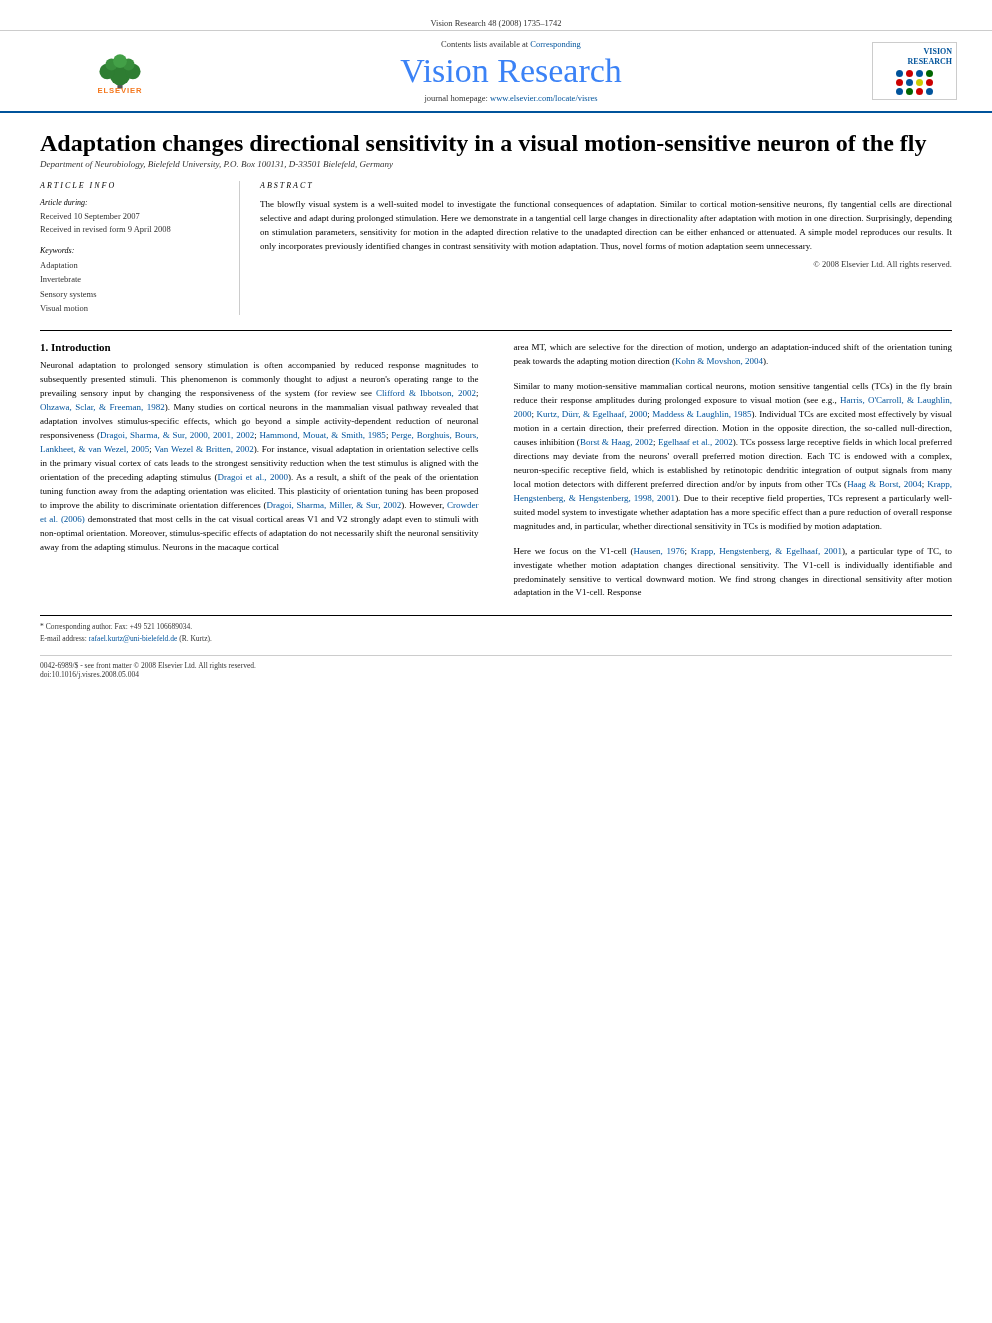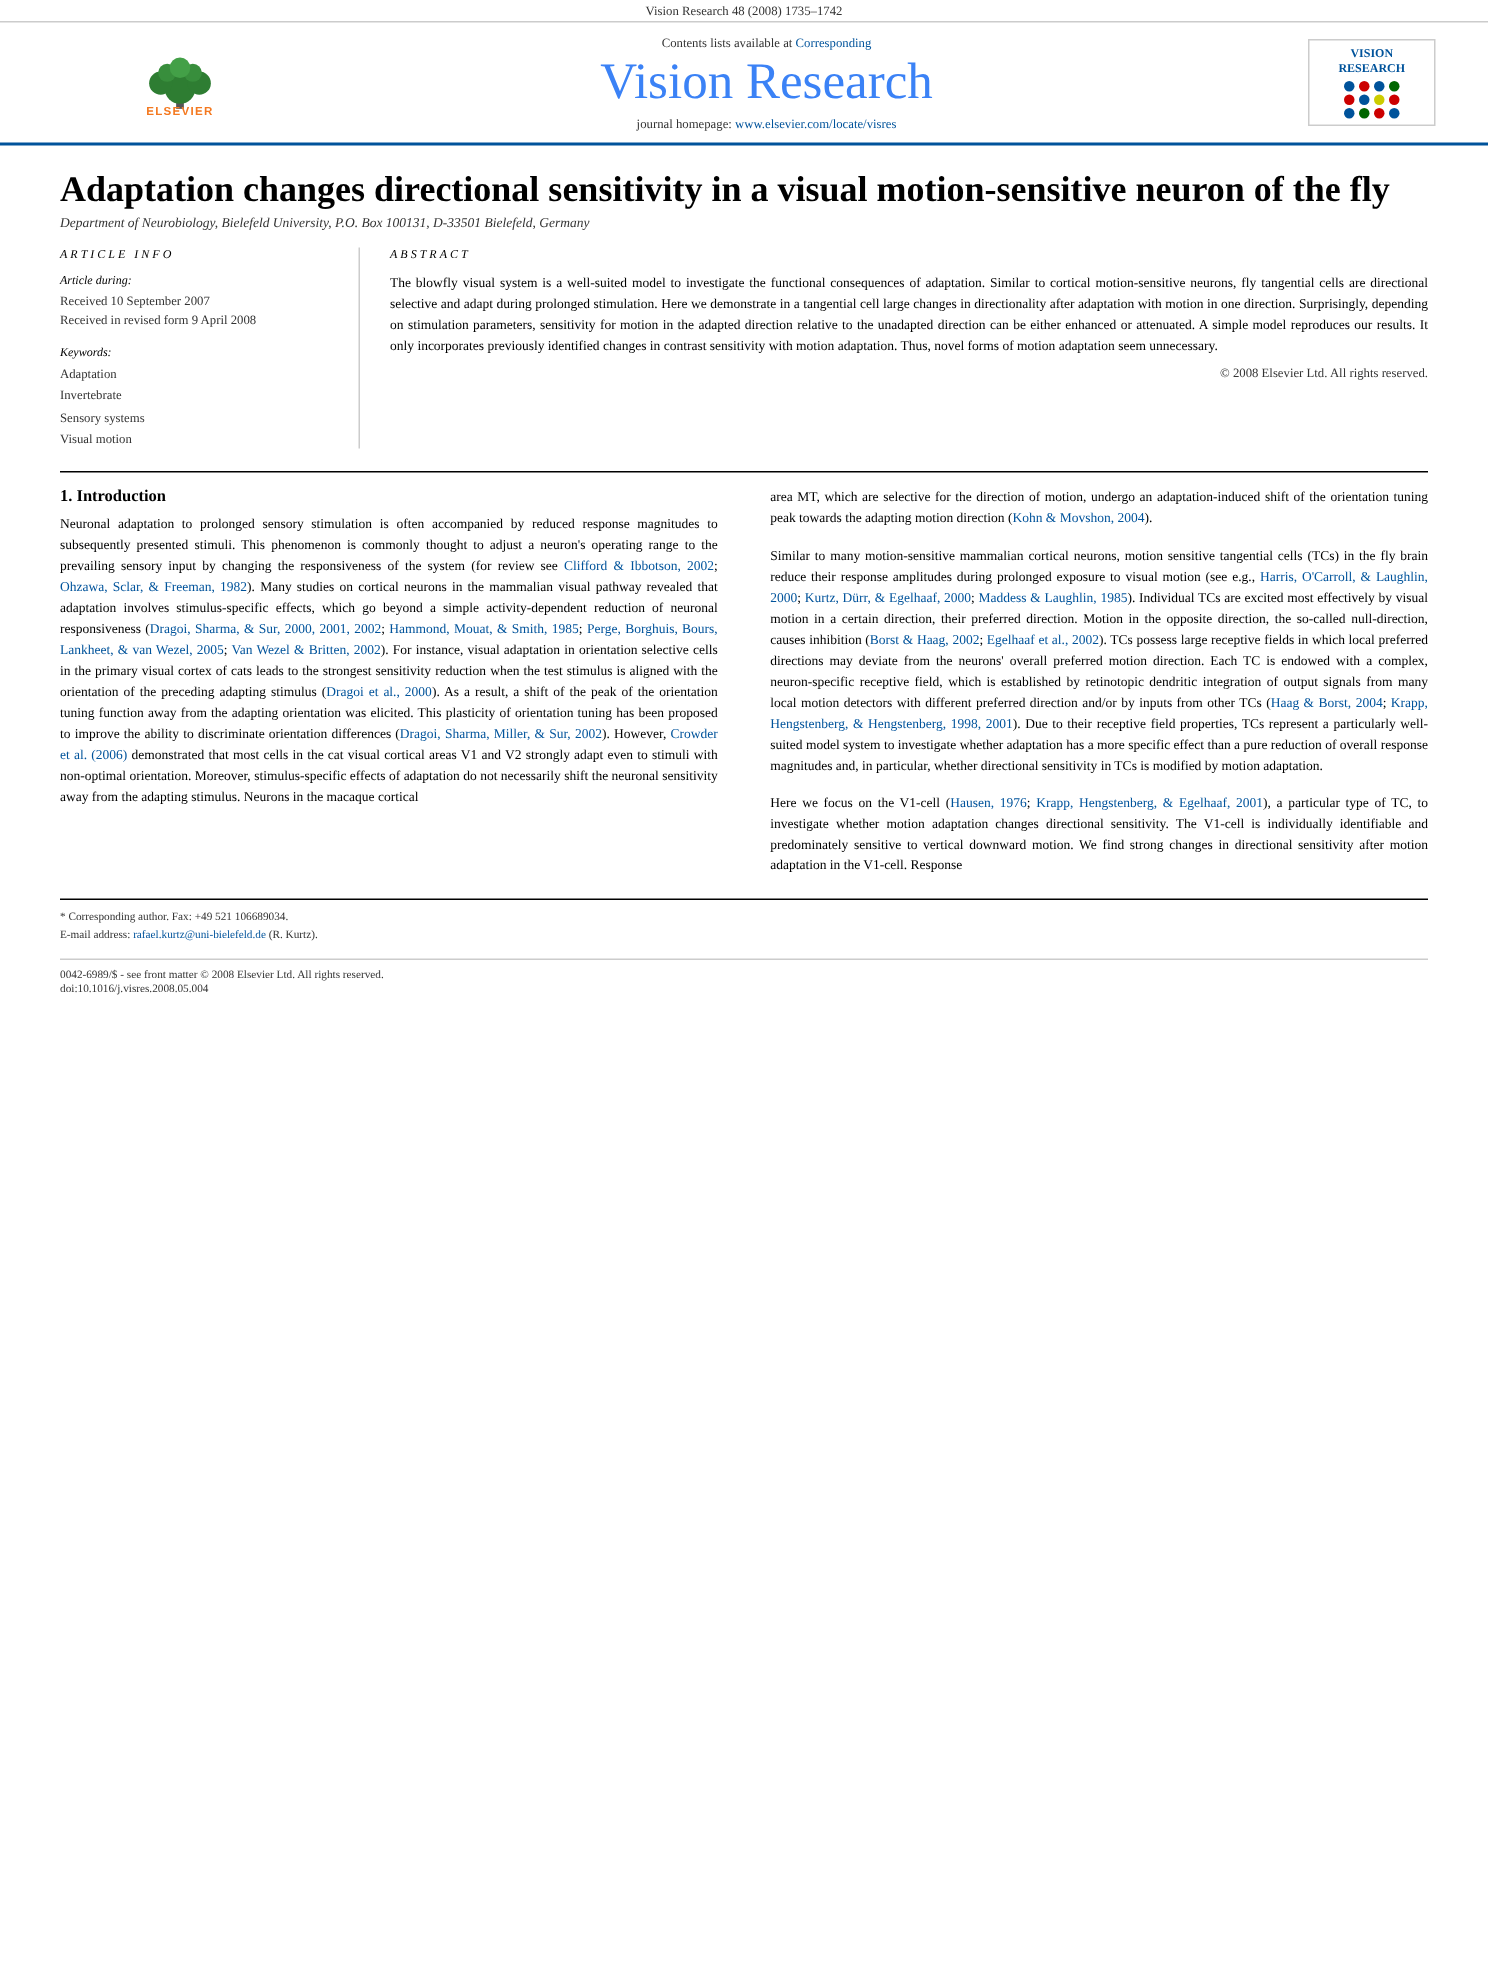--- a/index.html
+++ b/index.html
@@ -10,21 +10,21 @@
       color: #000;
       width: 992px;
       min-height: 1323px;
     }
 
     
     .journal-bar {
       text-align: center;
       font-size: 8.5px;
       color: #333;
-      padding: 2px 0 2px 0;
+      padding: 18px 0 2px 0;
       border-bottom: 1px solid #ccc;
     }
 
     
     .header {
       display: flex;
       align-items: center;
       justify-content: space-between;
       padding: 8px 20px;
       border-bottom: 2px solid #00539b;
@@ -81,21 +81,21 @@
       width: 60px;
       height: 50px;
     }
 
     
     .vr-logo-box {
       border: 1px solid #ccc;
       padding: 4px;
       width: 85px;
       font-size: 7px;
-      text-align: center;
+      text-align: right;
     }
     .vr-logo-box .vr-title {
       font-size: 8px;
       font-weight: bold;
       color: #00539b;
       line-height: 1.2;
     }
     .vr-dots {
       display: grid;
       grid-template-columns: repeat(4,8px);

